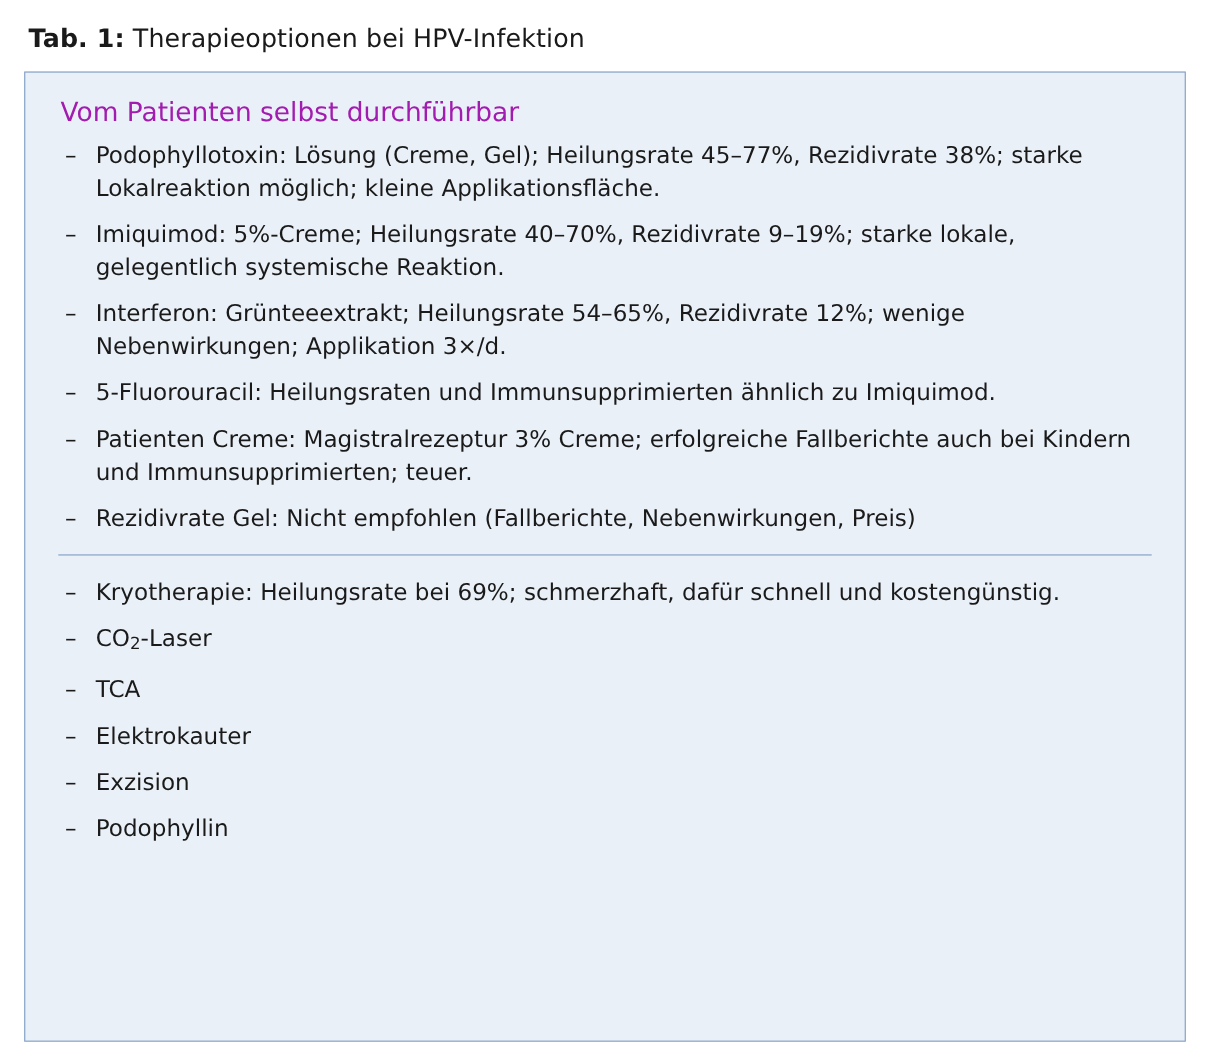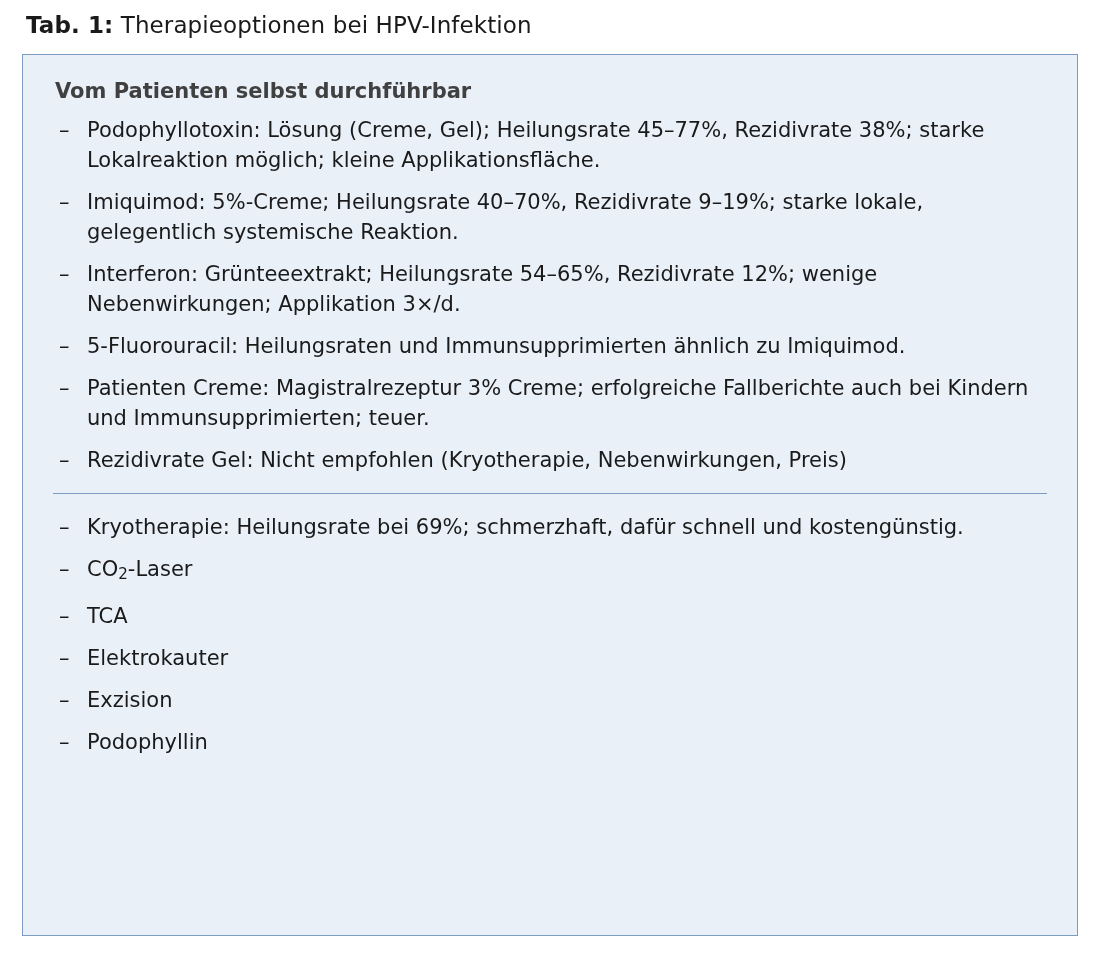--- a/index.html
+++ b/index.html
@@ -12,21 +12,21 @@
     height: 962px;
     font-family: "DejaVu Sans", "Liberation Sans", sans-serif;
     color: #1a1a1a;
     -webkit-font-smoothing: antialiased;
   }
   .page {
     position: relative;
     width: 1100px;
     height: 962px;
     box-sizing: border-box;
-    padding: 10px 22px 0 22px;
+    padding: 21px 22px 0 22px;
   }
   .caption {
     font-size: 23px;
     line-height: 30px;
     color: #1a1a1a;
     margin: 0 0 14px 4px;
     letter-spacing: 0.1px;
   }
   .caption .caption-label {
     font-weight: bold;
@@ -35,23 +35,23 @@
     font-weight: normal;
   }
   .table-box {
     box-sizing: border-box;
     border: 1.5px solid #7d9cc4;
     background: #eaf0f8;
     padding: 22px 30px 26px 30px;
     height: 882px;
   }
   .section-title {
-    color: #404040;
-    font-weight: bold;
-    font-size: 21px;
+    color: #a21caf;
+    font-weight: normal;
+    font-size: 24px;
     line-height: 28px;
     margin: 0 0 10px 2px;
   }
   .divider {
     border: 0;
     border-top: 1.5px solid #7d9cc4;
     margin: 18px 0 18px 0;
   }
   ul.items {
     list-style: none;
@@ -111,21 +111,21 @@
         <li>
           <span class="dash">–</span><span class="term">Interferon:</span><span class="desc"> Grünteeextrakt; Heilungsrate 54–65%, Rezidivrate 12%; wenige Nebenwirkungen; Applikation 3×/d.</span>
         </li>
         <li>
           <span class="dash">–</span><span class="term">5-Fluorouracil:</span><span class="desc"> Heilungsraten und Immunsupprimierten ähnlich zu Imiquimod.</span>
         </li>
         <li>
           <span class="dash">–</span><span class="term">Patienten Creme:</span><span class="desc"> Magistralrezeptur 3% Creme; erfolgreiche Fallberichte auch bei Kindern und Immunsupprimierten; teuer.</span>
         </li>
         <li>
-          <span class="dash">–</span><span class="term">Rezidivrate Gel:</span><span class="desc"> Nicht empfohlen (Kryotherapie, Nebenwirkungen, Preis)</span>
+          <span class="dash">–</span><span class="term">Rezidivrate Gel:</span><span class="desc"> Nicht empfohlen (Fallberichte, Nebenwirkungen, Preis)</span>
         </li>
       </ul>
     </div>
 
     <hr class="divider">
 
     <div class="section">
       <ul class="items">
         <li>
           <span class="dash">–</span><span class="term">Kryotherapie:</span><span class="desc"> Heilungsrate bei 69%; schmerzhaft, dafür schnell und kostengünstig.</span>

